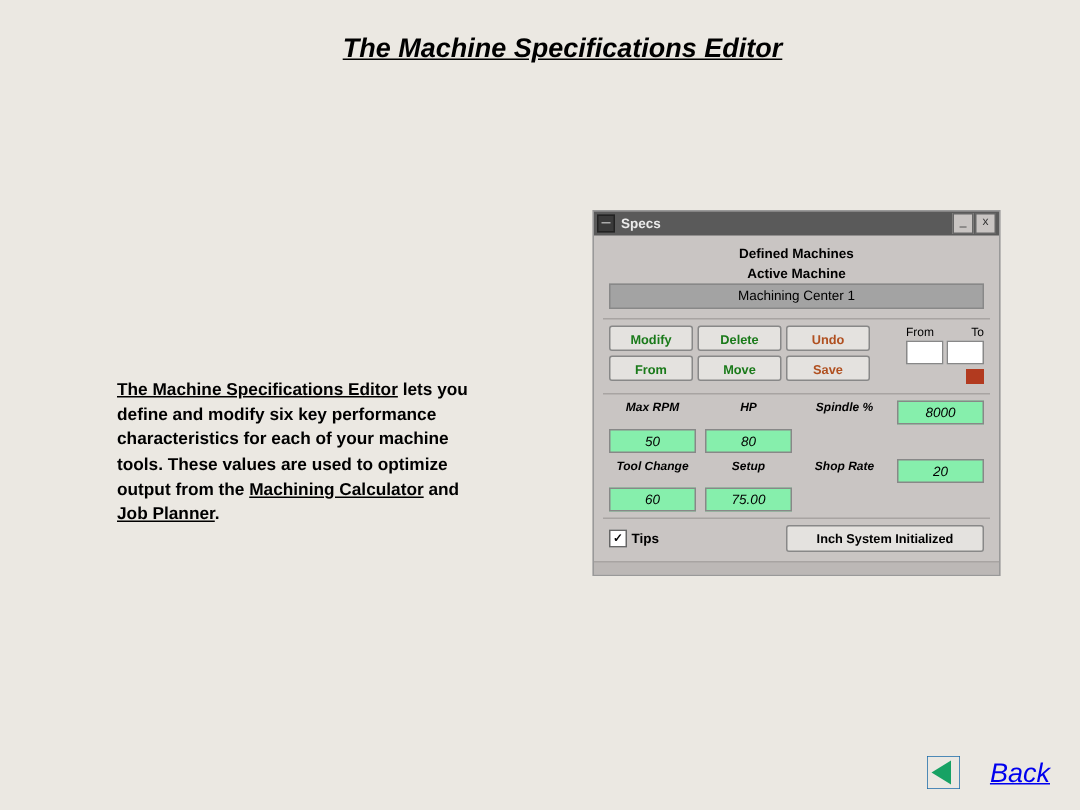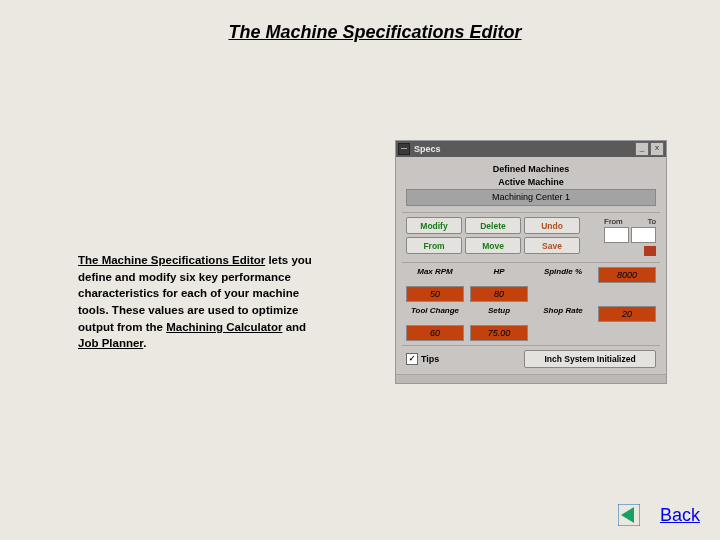--- a/index.html
+++ b/index.html
@@ -176,21 +176,21 @@
     margin: 0 4px 4px;
     font-style: italic;
   }
   .spec-label {
     text-align: center;
     font-size: 8px;
     font-weight: bold;
   }
   .spec-field {
     height: 14px;
-    background: #c2410c;
+    background: #86efac;
     border: 1px solid #888;
     text-align: center;
     font-size: 9px;
     line-height: 14px;
   }
   .footer-row {
     display: flex;
     align-items: center;
     margin: 4px 4px 2px;
   }
@@ -233,20 +233,21 @@
   
   .back-link {
     position: absolute;
     right: 20px;
     bottom: 14px;
     display: flex;
     align-items: center;
     gap: 20px;
     text-decoration: underline;
     font-size: 18px;
+    font-style: italic;
   }
   .back-link .back-icon svg { display: block; }
 </style>
 </head>
 <body>
 
 <div class="page-title">The Machine Specifications Editor</div>
 
 <div class="description">
   <span class="underline">The Machine Specifications Editor</span><span> lets you define and modify six key performance characteristics for  each of your machine tools.  These values are used to optimize output from the </span><span class="underline">Machining Calculator</span><span> and </span><span class="underline">Job Planner</span><span>.</span>

